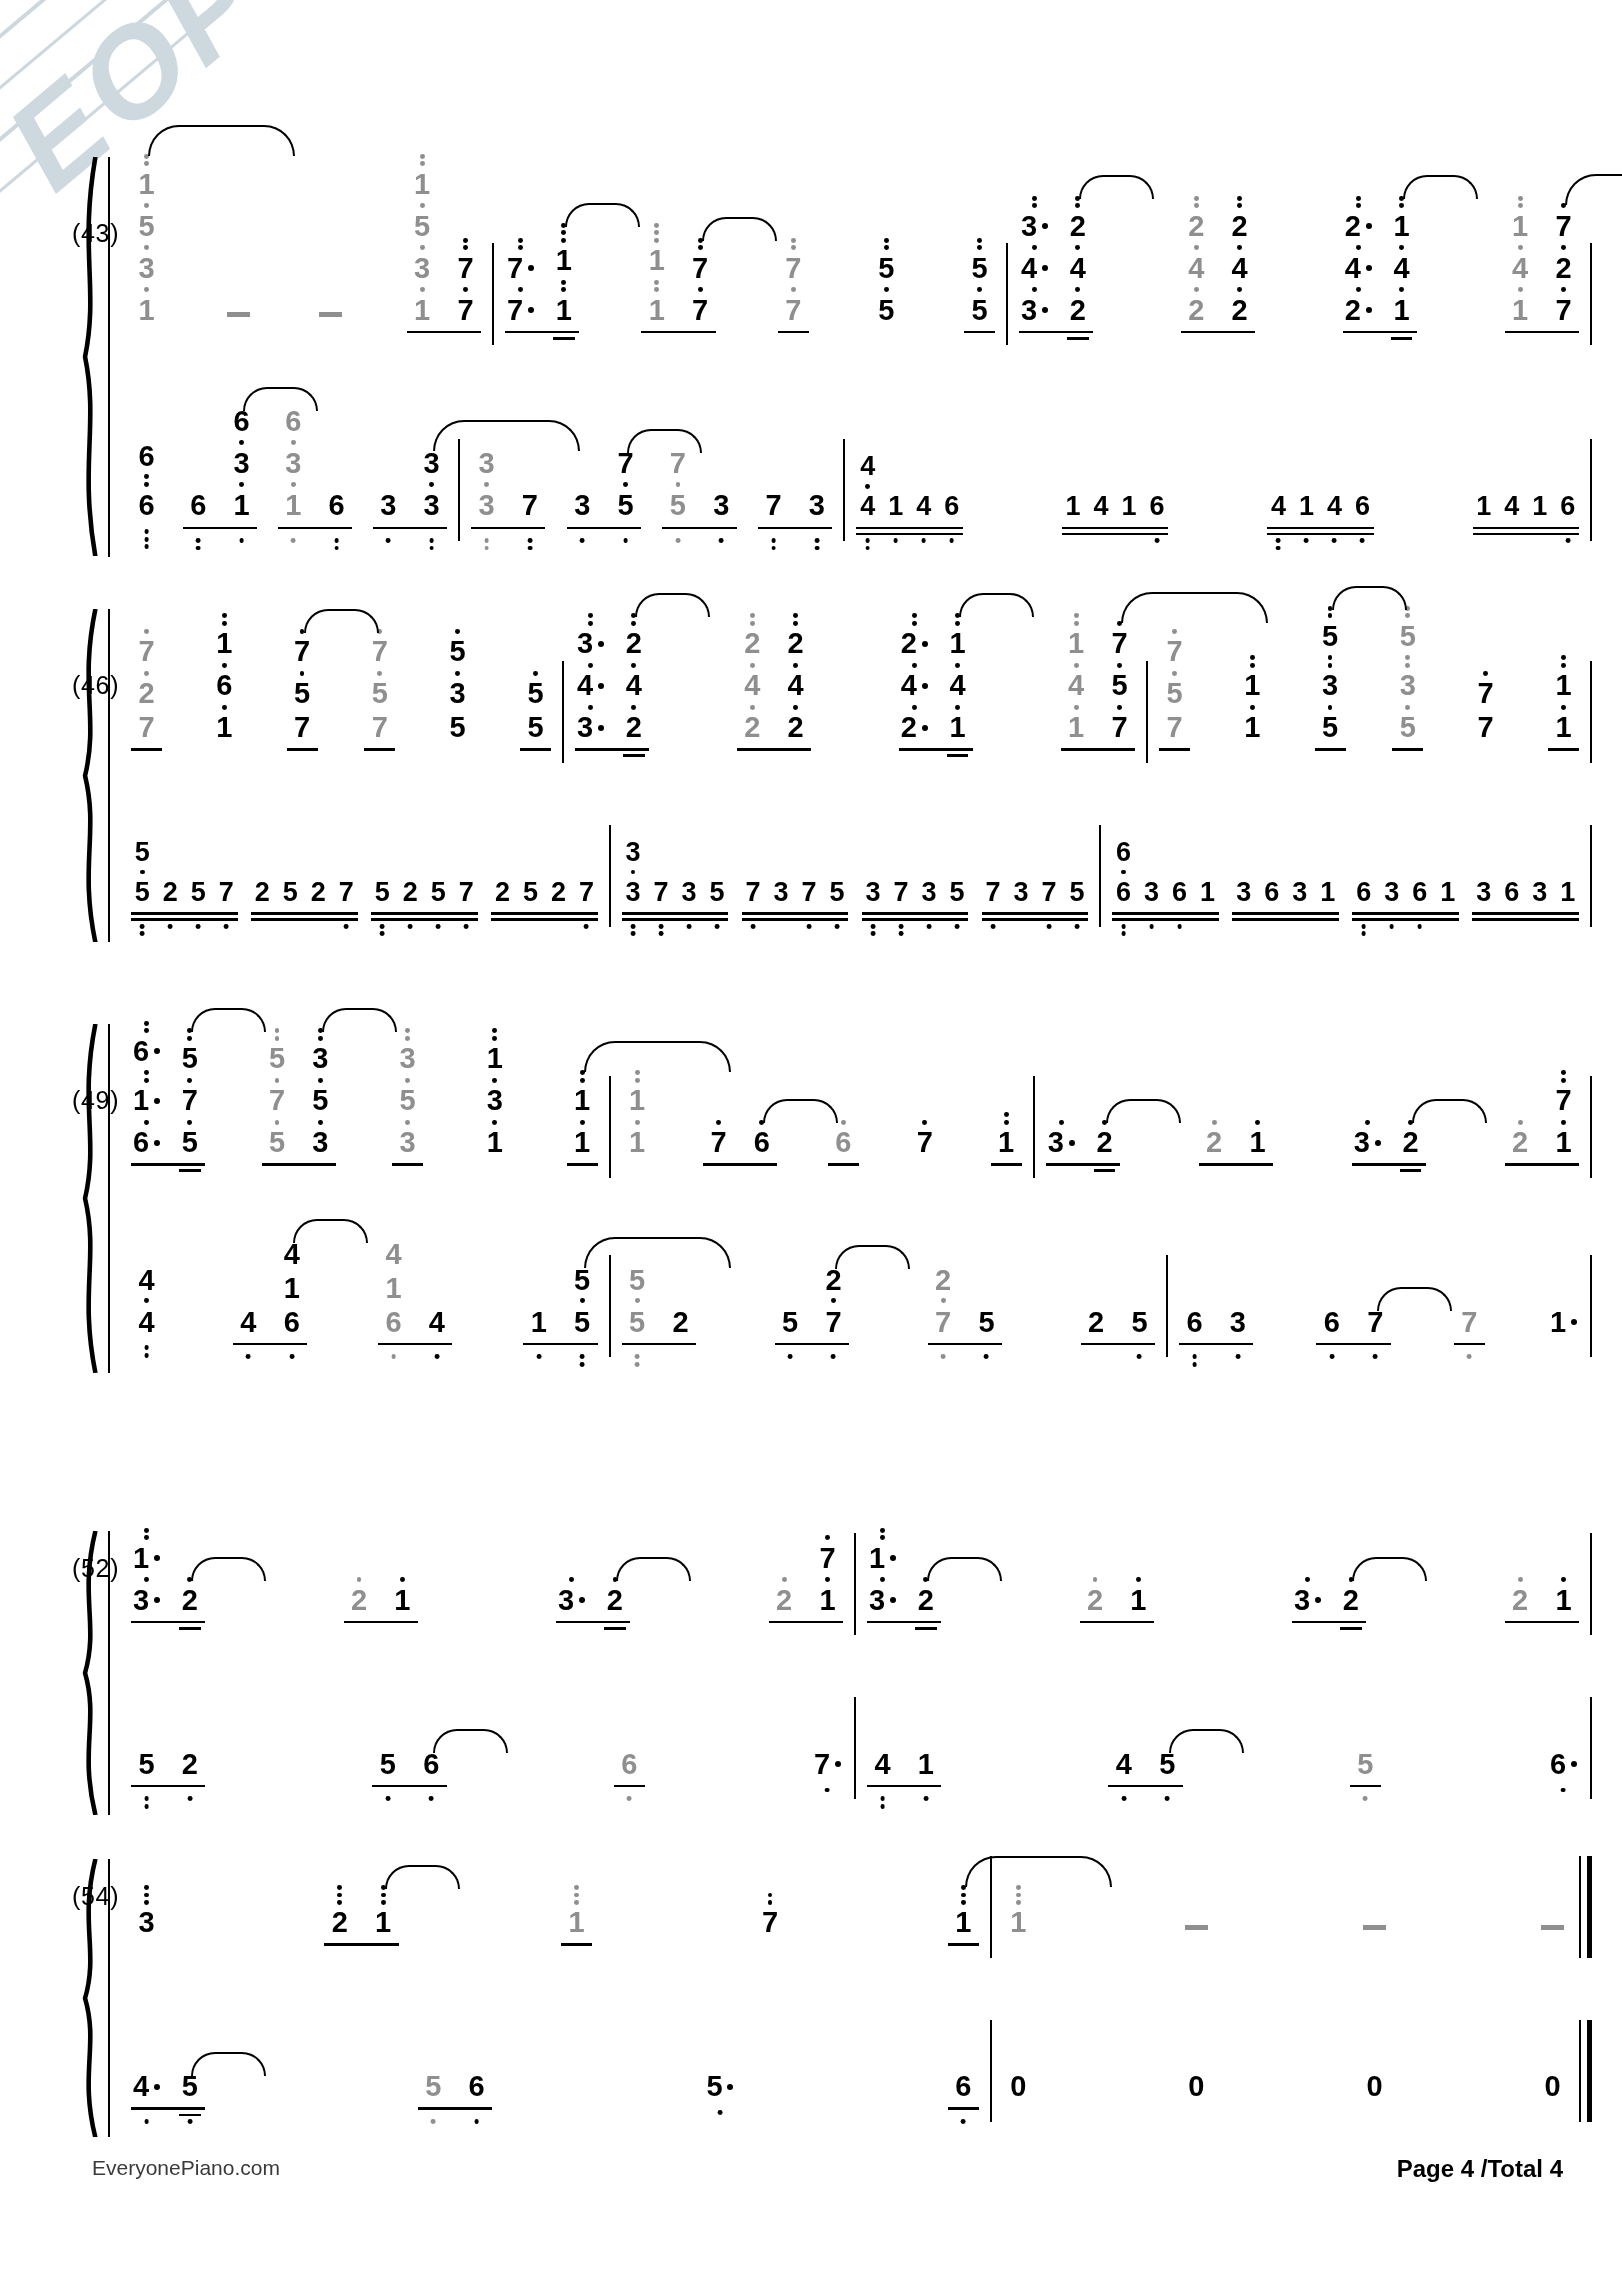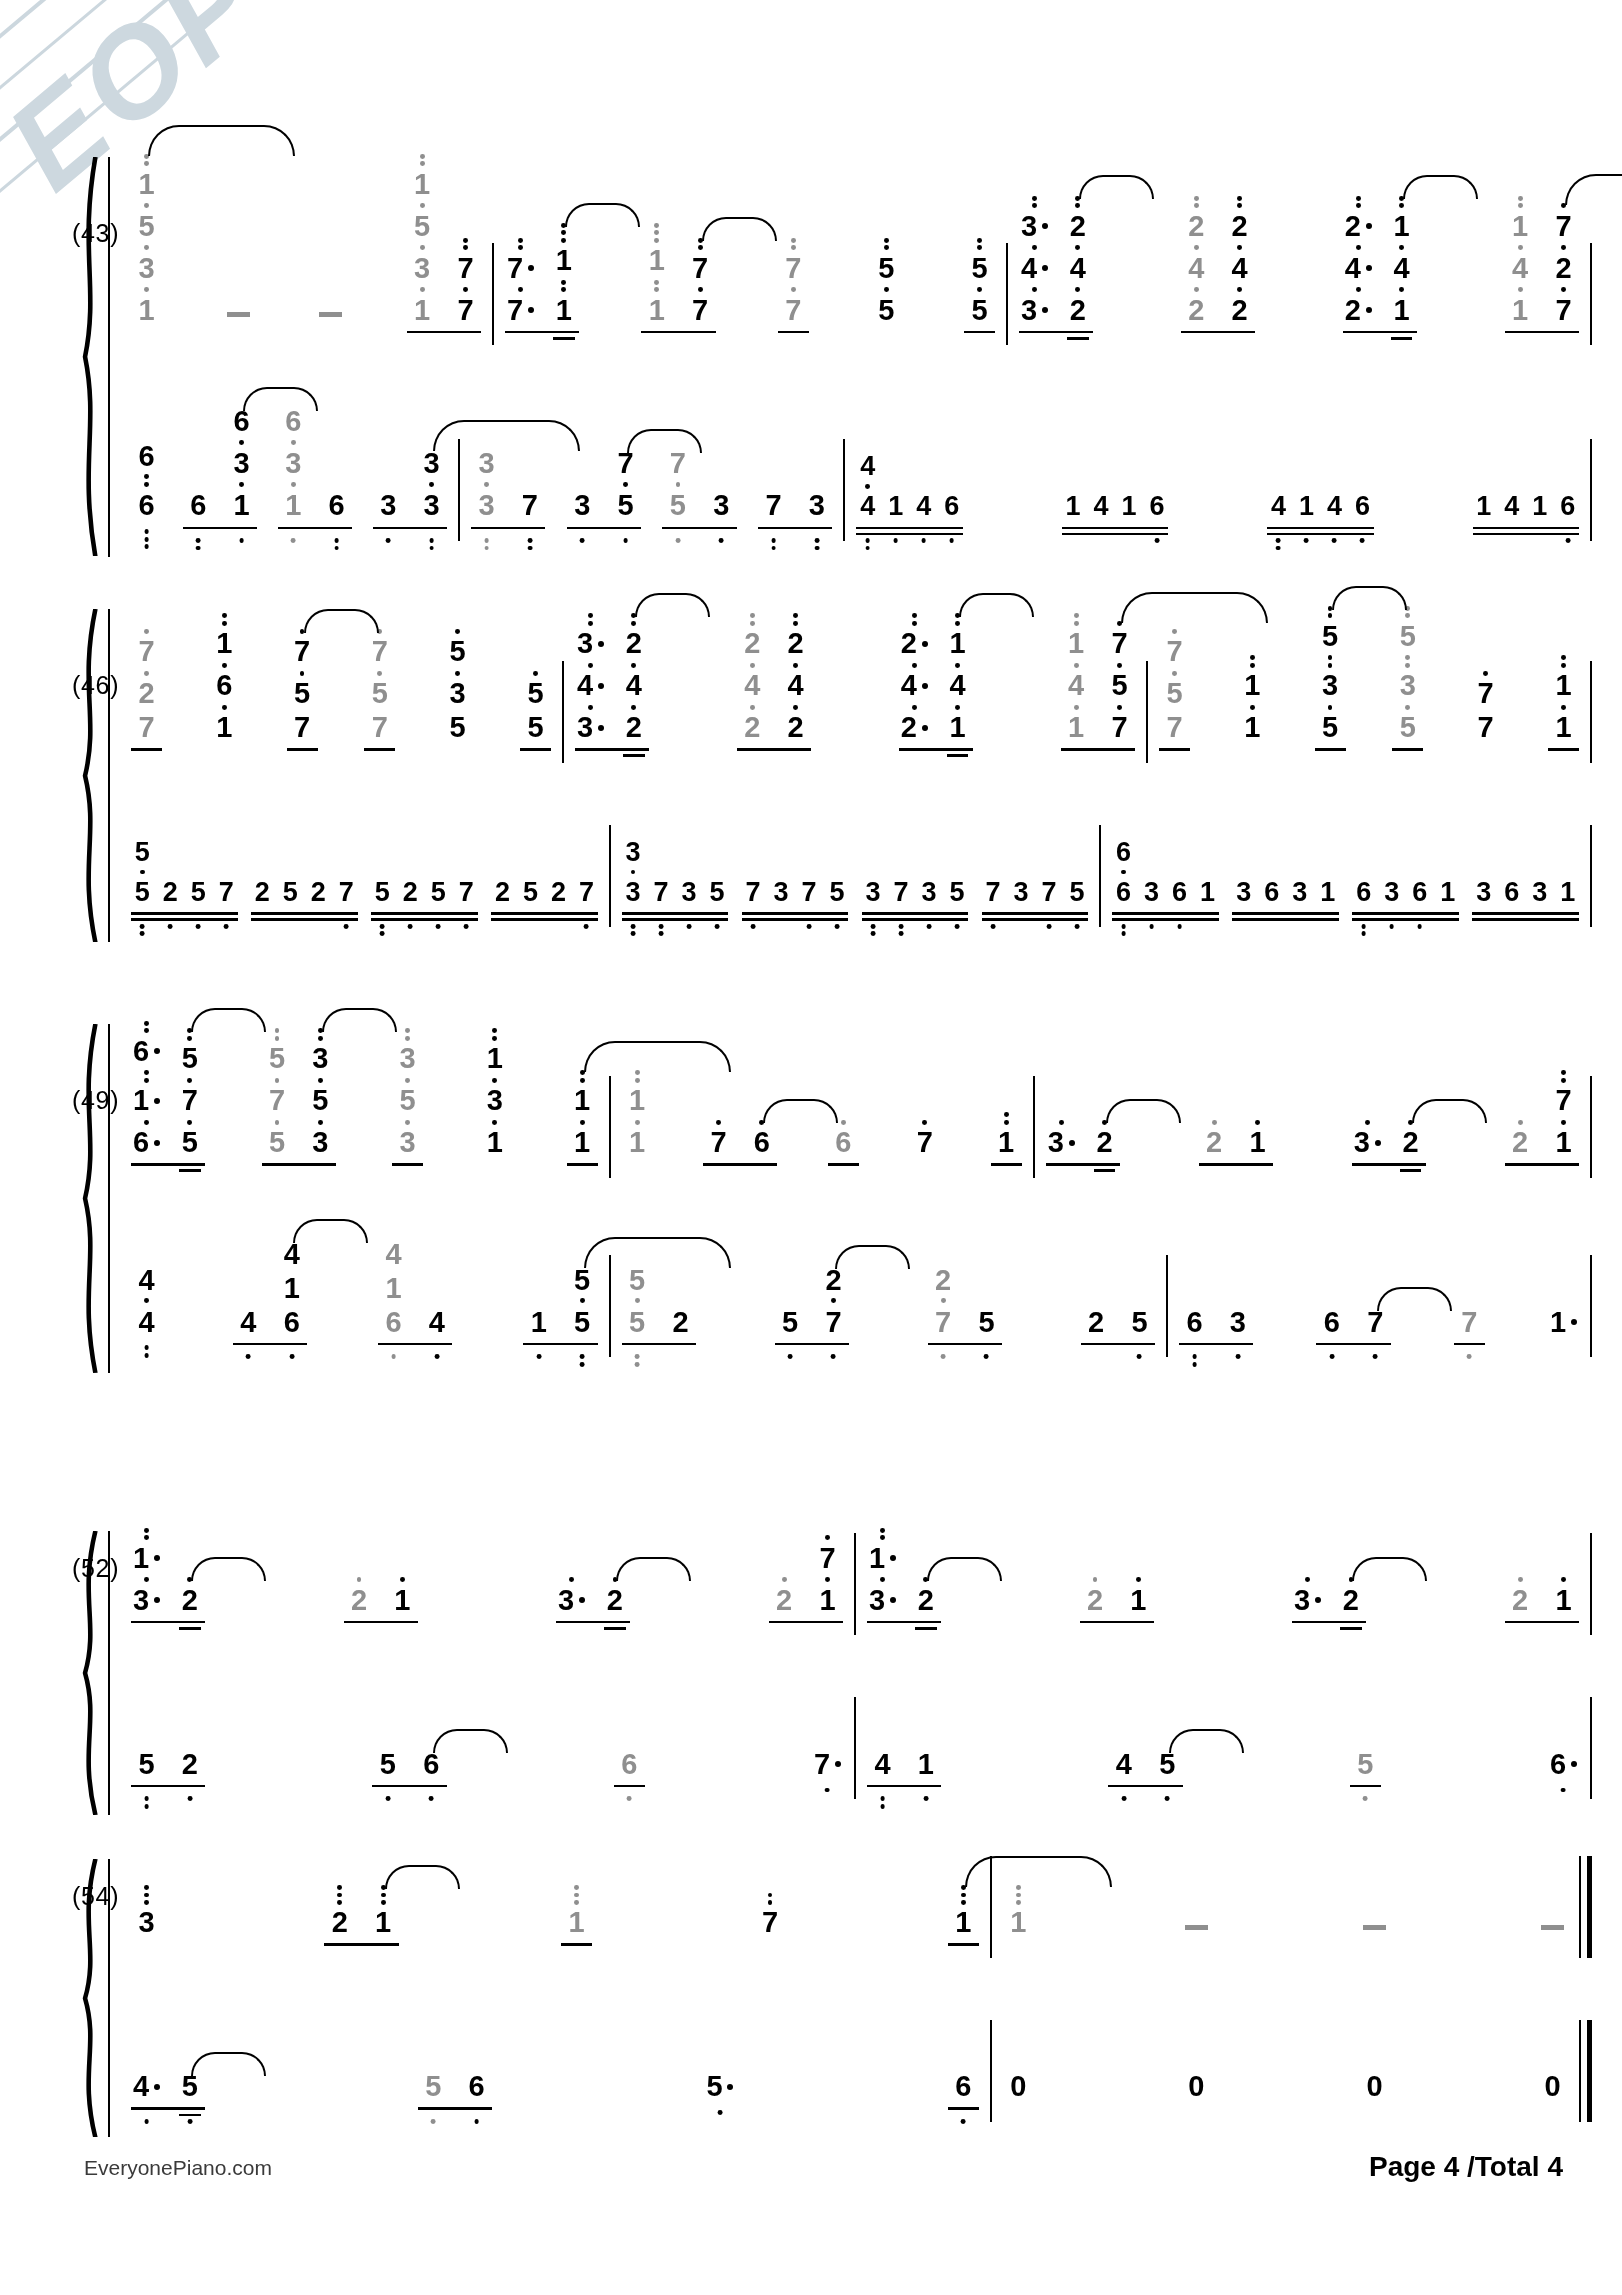--- a/index.html
+++ b/index.html
@@ -56,22 +56,22 @@
   .xu{position:absolute;top:7.5px;left:15%;width:70%;height:2.7px;background:#000;}
   .bdots{position:absolute;top:4.1px;left:50%;transform:translateX(-50%);
     display:flex;flex-direction:column;gap:2.7px;align-items:center;}
   .b1 .bdots,.b2 .bdots{top:13px;}
   .dashblk{width:23px;height:4.8px;background:#8f8f8f;margin-bottom:12.3px;}
   
   .slur{position:absolute;top:-20.5px;left:55%;width:71px;height:22px;border:2.7px solid #000;
     border-bottom:none;border-radius:36px 36px 0 0;z-index:2;}
   .slur.wide{width:143px;height:29px;top:-29px;}
   
-  .footer-site{position:absolute;left:84px;bottom:115px;font-size:21px;color:#3a3a3a;}
-  .footer-page{position:absolute;right:60px;bottom:112px;font-size:28px;font-weight:bold;color:#000;}
+  .footer-site{position:absolute;left:92px;bottom:115px;font-size:21px;color:#3a3a3a;}
+  .footer-page{position:absolute;right:60px;bottom:112px;font-size:24px;font-weight:bold;color:#000;}
 </style>
 </head>
 <body>
 
 <div class="logo">
   <div class="staffline"></div>
   <div class="staffline"></div>
   <div class="staffline"></div>
   <div class="staffline"></div>
   <div class="staffline"></div>

